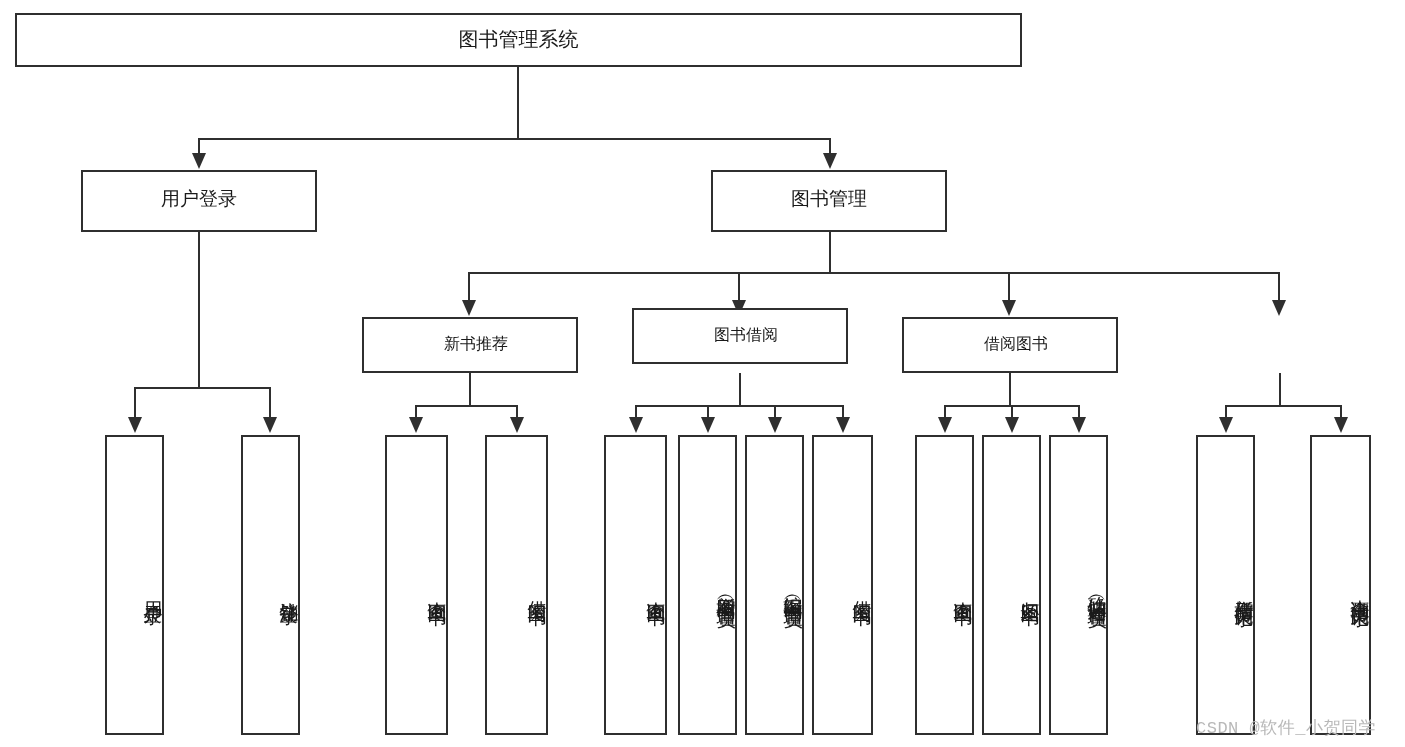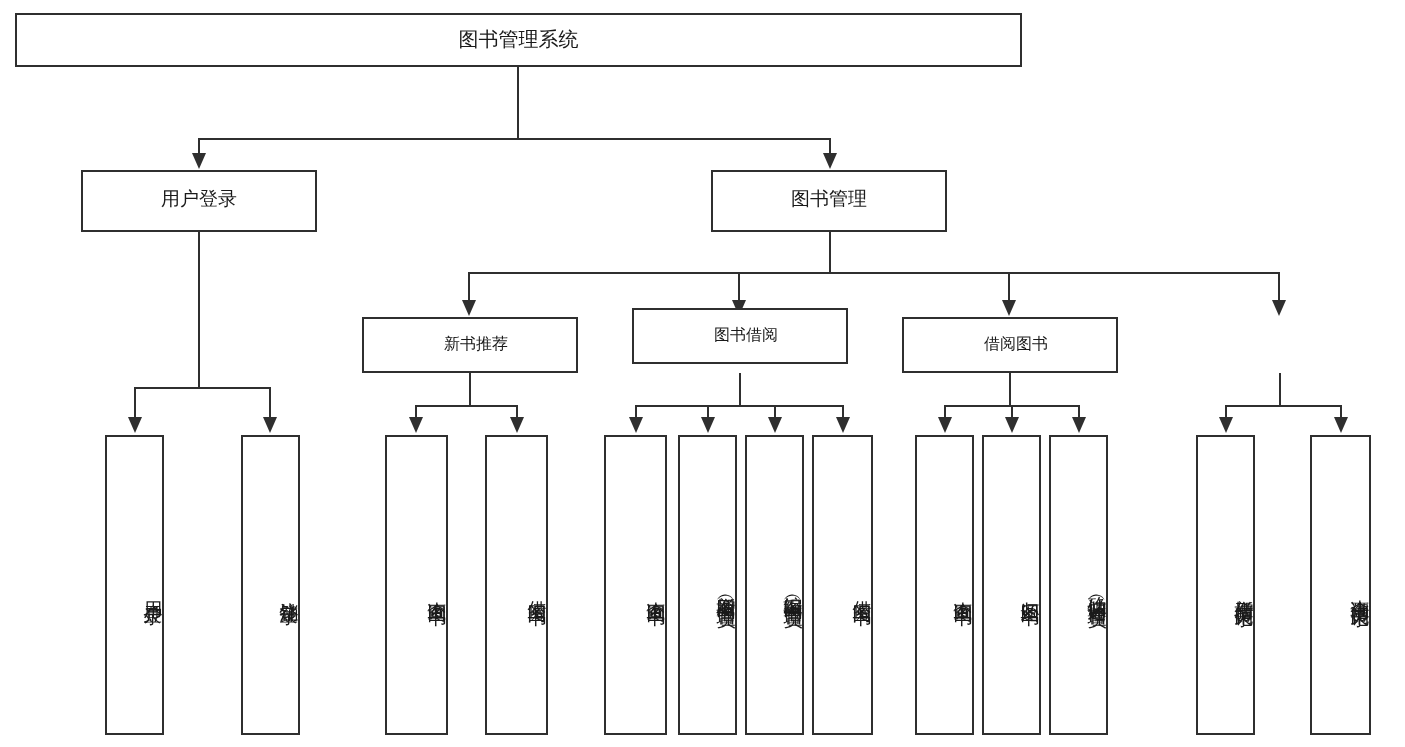--- a/index.html
+++ b/index.html
@@ -145,14 +145,15 @@
   <div class="node leaf" id="n-leaf-4" style="left: 604px; top: 435px; width: 63px; height: 300px;">查询图书</div>
   <div class="node leaf" id="n-leaf-5" style="left: 678px; top: 435px; width: 59px; height: 300px;">新增图书（管理员）</div>
   <div class="node leaf" id="n-leaf-6" style="left: 745px; top: 435px; width: 59px; height: 300px;">编辑图书（管理员）</div>
   <div class="node leaf" id="n-leaf-7" style="left: 812px; top: 435px; width: 61px; height: 300px;">借阅图书</div>
   <div class="node leaf" id="n-leaf-8" style="left: 915px; top: 435px; width: 59px; height: 300px;">查询图书</div>
   <div class="node leaf" id="n-leaf-9" style="left: 982px; top: 435px; width: 59px; height: 300px;">归还图书</div>
   <div class="node leaf" id="n-leaf-10" style="left: 1049px; top: 435px; width: 59px; height: 300px;">确认归还（管理员）</div>
   <div class="node leaf" id="n-leaf-11" style="left: 1196px; top: 435px; width: 59px; height: 300px;">新增借阅记录</div>
   <div class="node leaf" id="n-leaf-12" style="left: 1310px; top: 435px; width: 61px; height: 300px;">查询借阅记录</div>
 
+  <div class="watermark" style="left: 1196px; top: 716px;">CSDN @软件_小贺同学</div>
 
 </div>
 
 </body></html>

